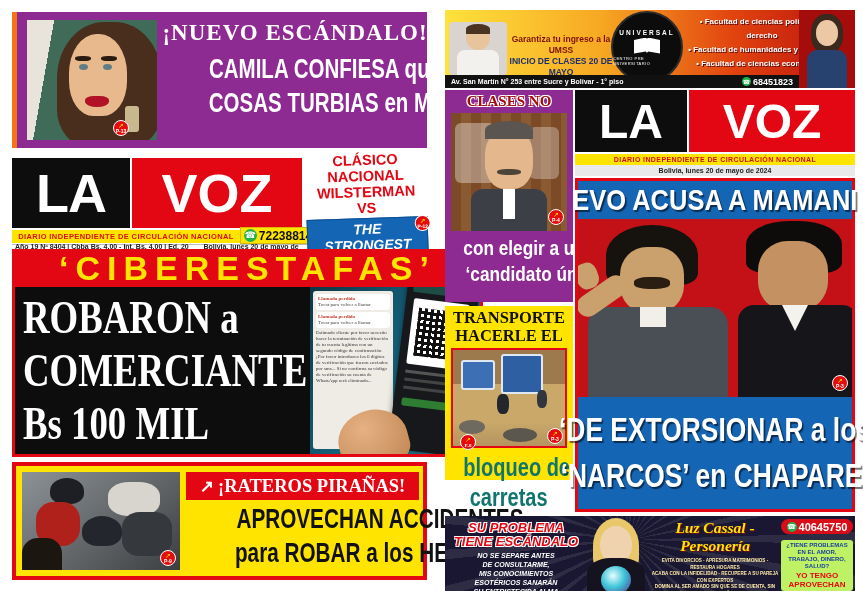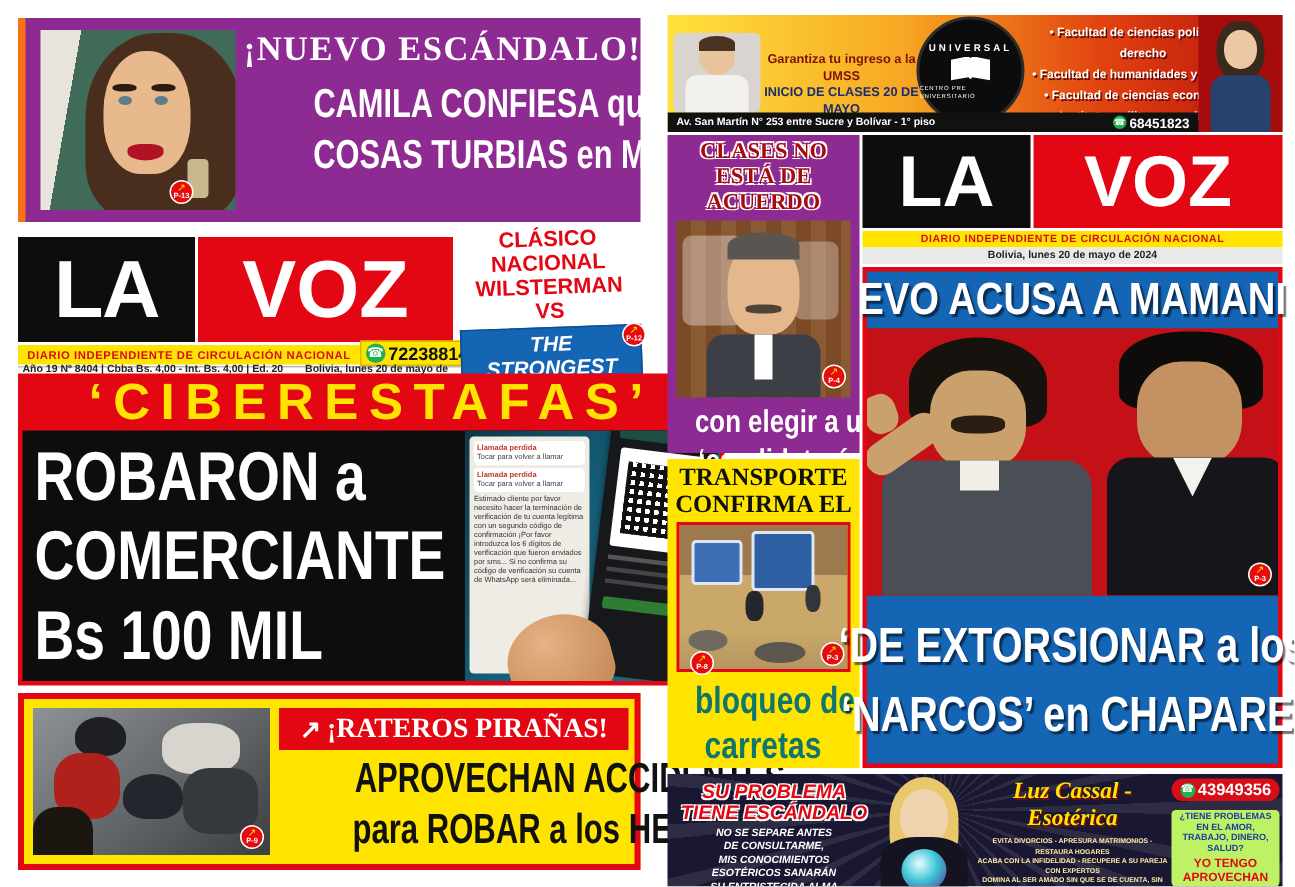--- a/index.html
+++ b/index.html
@@ -80,21 +80,21 @@
             <span class="lbl">P-12</span>
           </div>
         </div>
       </div>
     </div>
 
     <div class="abs" style="left:2px;top:239px;width:471px;height:208px;background:#e30613;padding:0 3px 3px 3px;">
       <div style="height:38px;display:flex;align-items:center;justify-content:center;">
         <span style="color:#ffe400;font-weight:bold;font-size:34px;letter-spacing:7px;">‘CIBERESTAFAS’</span>
       </div>
-      <div style="position:relative;height:167px;background:#0d0d0d;overflow:hidden;">
+      <div style="position:relative;height:167px;background:#0d0d0d;overflow:hidden;font-family:Liberation Serif, serif;">
         <div class="abs" style="left:8px;top:4px;width:240px;color:#fff;font-weight:bold;font-size:46px;line-height:53px;">
           <span class="cond-l">ROBARON a</span><br>
           <span class="cond-l">COMERCIANTE</span><br>
           <span class="cond-l">Bs 100 MIL</span>
         </div>
 
         <div class="abs" style="right:0;top:0;width:170px;height:167px;background:linear-gradient(120deg,#0e3746,#15607a 45%,#2d8aa0);overflow:hidden;">
           <div class="abs" style="left:3px;top:4px;width:80px;height:158px;background:#efece6;border-radius:3px;padding:3px;">
             <div style="background:#fff;border-radius:3px;padding:2px;margin-bottom:2px;">
               <div class="chatline" style="color:#c0392b;font-weight:bold;">Llamada perdida</div>
@@ -187,43 +187,42 @@
         <span style="color:#fff;font-weight:bold;font-size:7px;">Av. San Martín N° 253 entre Sucre y Bolívar - 1° piso</span>
         <span style="display:inline-flex;align-items:center;gap:2px;">
           <span class="wa" style="width:9px;height:9px;font-size:6px;">☎</span>
           <span style="color:#fff;font-weight:bold;font-size:9px;">68451823</span>
         </span>
       </div>
     </div>
 
     <div class="abs" style="left:0;top:80px;width:128px;height:212px;background:#8e2b93;padding:3px 5px;text-align:center;">
       <div class="serif ow" style="color:#a50d0d;font-weight:bold;font-size:15px;line-height:17px;">CLASES NO</div>
-      <div class="serif ow" style="color:#a50d0d;font-weight:bold;font-size:15px;line-height:17px;">ESTÁ DE ACUERDO</div>
       <div style="position:relative;margin:3px auto 0;width:116px;height:118px;background:repeating-linear-gradient(90deg,#7c4a26 0 10px,#8a5a33 10px 20px);overflow:hidden;">
         <div class="abs" style="left:4px;top:10px;width:40px;height:60px;background:rgba(255,255,255,.35);border-radius:6px;"></div>
         <div class="abs" style="left:78px;top:14px;width:30px;height:52px;background:rgba(255,255,255,.3);border-radius:6px;"></div>
         <div class="abs" style="left:34px;top:14px;width:48px;height:62px;background:#e4b88c;border-radius:45% 45% 40% 40%;"></div>
         <div class="abs" style="left:34px;top:8px;width:48px;height:18px;background:#5a5550;border-radius:50% 50% 0 0;"></div>
         <div class="abs" style="left:46px;top:56px;width:24px;height:6px;background:#4d4439;border-radius:40%;"></div>
         <div class="abs" style="left:20px;top:76px;width:76px;height:42px;background:#3c3f46;border-radius:12px 12px 0 0;"></div>
         <div class="abs" style="left:52px;top:76px;width:12px;height:30px;background:#fff;"></div>
         <div class="badge" style="right:3px;bottom:6px;">
           <span class="arr">↗</span>
           <span class="lbl">P-4</span>
         </div>
       </div>
       <div style="margin-top:4px;color:#fff;font-weight:bold;font-size:21px;line-height:26px;">
         <span class="cond" style="transform:scaleX(.82);">con elegir a un</span><br>
         <span class="cond" style="transform:scaleX(.82);">‘candidato único’</span>
       </div>
     </div>
 
-    <div class="abs" style="left:0;top:296px;width:128px;height:206px;background:#ffe400;padding:3px 5px;text-align:center;">
+    <div class="abs" style="left:0;top:296px;width:128px;height:174px;background:#ffe400;padding:3px 5px;text-align:center;">
       <div class="serif" style="color:#111;font-weight:bold;font-size:16.5px;line-height:18px;">TRANSPORTE</div>
-      <div class="serif" style="color:#111;font-weight:bold;font-size:16.5px;line-height:18px;">CONFIRMA EL</div>
+      <div class="serif" style="color:#111;font-weight:bold;font-size:16.5px;line-height:18px;">HACERLE EL</div>
       <div style="position:relative;margin:3px auto 0;width:116px;height:100px;background:linear-gradient(180deg,#9c7a4e 0 35%,#c9a86a 35% 75%,#b59460);border:2px solid #e30613;overflow:hidden;">
         <div class="abs" style="left:8px;top:10px;width:34px;height:30px;background:#3d6fb4;border:2px solid #dfe8f2;border-radius:3px;"></div>
         <div class="abs" style="left:48px;top:4px;width:42px;height:40px;background:#2f5fa3;border:2px solid #dfe8f2;border-radius:3px;"></div>
         <div class="abs" style="left:44px;top:44px;width:12px;height:20px;background:#23262c;border-radius:40%;"></div>
         <div class="abs" style="left:84px;top:40px;width:10px;height:18px;background:#32363c;border-radius:40%;"></div>
         <div class="abs" style="left:6px;top:70px;width:26px;height:14px;background:#6f6a60;border-radius:50%;"></div>
         <div class="abs" style="left:50px;top:78px;width:34px;height:14px;background:#5c574e;border-radius:50%;"></div>
         <div class="badge" style="right:2px;bottom:2px;">
           <span class="arr">↗</span>
           <span class="lbl">P-3</span>
@@ -290,30 +289,30 @@
         <div style="color:#fff;font-weight:bold;font-style:italic;font-size:7px;line-height:9px;">ESOTÉRICOS SANARÁN</div>
         <div style="color:#fff;font-weight:bold;font-style:italic;font-size:7px;line-height:9px;">SU ENTRISTECIDA ALMA</div>
       </div>
       <div class="abs" style="left:138px;top:2px;width:66px;height:78px;">
         <div class="abs" style="left:10px;top:0;width:46px;height:56px;background:#e8c86a;border-radius:50% 50% 30% 30%;"></div>
         <div class="abs" style="left:17px;top:8px;width:32px;height:38px;background:#efd3ae;border-radius:48%;"></div>
         <div class="abs" style="left:4px;top:40px;width:58px;height:38px;background:#15131f;border-radius:40% 40% 0 0;"></div>
         <div class="abs" style="left:18px;top:48px;width:30px;height:28px;background:radial-gradient(circle at 40% 35%,#eafcff,#3ec6d8 45%,#5b2e8e);border-radius:50%;"></div>
       </div>
       <div class="abs" style="left:206px;top:3px;width:128px;text-align:center;">
-        <div class="serif" style="color:#ffe400;font-style:italic;font-weight:bold;font-size:15.5px;text-shadow:1px 1px 0 #7a0c0c;">Luz Cassal - Esotérica</div>
+        <div class="serif" style="color:#ffe400;font-style:italic;font-weight:bold;font-size:15.5px;text-shadow:1px 1px 0 #7a0c0c;">Luz Cassal - Personería</div>
         <div style="color:#ffe9a8;font-weight:bold;font-size:4.6px;line-height:6.5px;margin-top:3px;">EVITA DIVORCIOS - APRESURA MATRIMONIOS - RESTAURA HOGARES</div>
         <div style="color:#ffe9a8;font-weight:bold;font-size:4.6px;line-height:6.5px;">ACABA CON LA INFIDELIDAD - RECUPERE A SU PAREJA CON EXPERTOS</div>
         <div style="color:#ffe9a8;font-weight:bold;font-size:4.6px;line-height:6.5px;">DOMINA AL SER AMADO SIN QUE SE DE CUENTA, SIN HACERLE DAÑO</div>
 
       </div>
       <div class="abs" style="left:336px;top:3px;width:72px;text-align:center;">
         <div style="background:#d80d18;border-radius:8px;display:flex;align-items:center;justify-content:center;gap:2px;height:15px;">
           <span class="wa" style="width:10px;height:10px;font-size:7px;">☎</span>
-          <span style="color:#fff;font-weight:bold;font-size:11px;">43949356</span>
+          <span style="color:#fff;font-weight:bold;font-size:11px;">40645750</span>
         </div>
         <div style="background:#bef264;border-radius:3px;margin-top:6px;padding:2px 1px;">
           <div style="color:#1a3f9e;font-weight:bold;font-size:6px;line-height:7px;">¿TIENE PROBLEMAS EN EL AMOR, TRABAJO, DINERO, SALUD?</div>
           <div style="color:#e30613;font-weight:bold;font-size:8px;line-height:9px;margin-top:1px;">YO TENGO</div>
           <div style="color:#e30613;font-weight:bold;font-size:8px;line-height:9px;">APROVECHAN</div>
         </div>
         <div style="color:#7a0c0c;background:#ffe400;font-weight:bold;font-size:5.5px;margin-top:2px;border-radius:2px;padding:1px 0;">Personería Jurídica-104/2013</div>
       </div>
     </div>
   </div>

